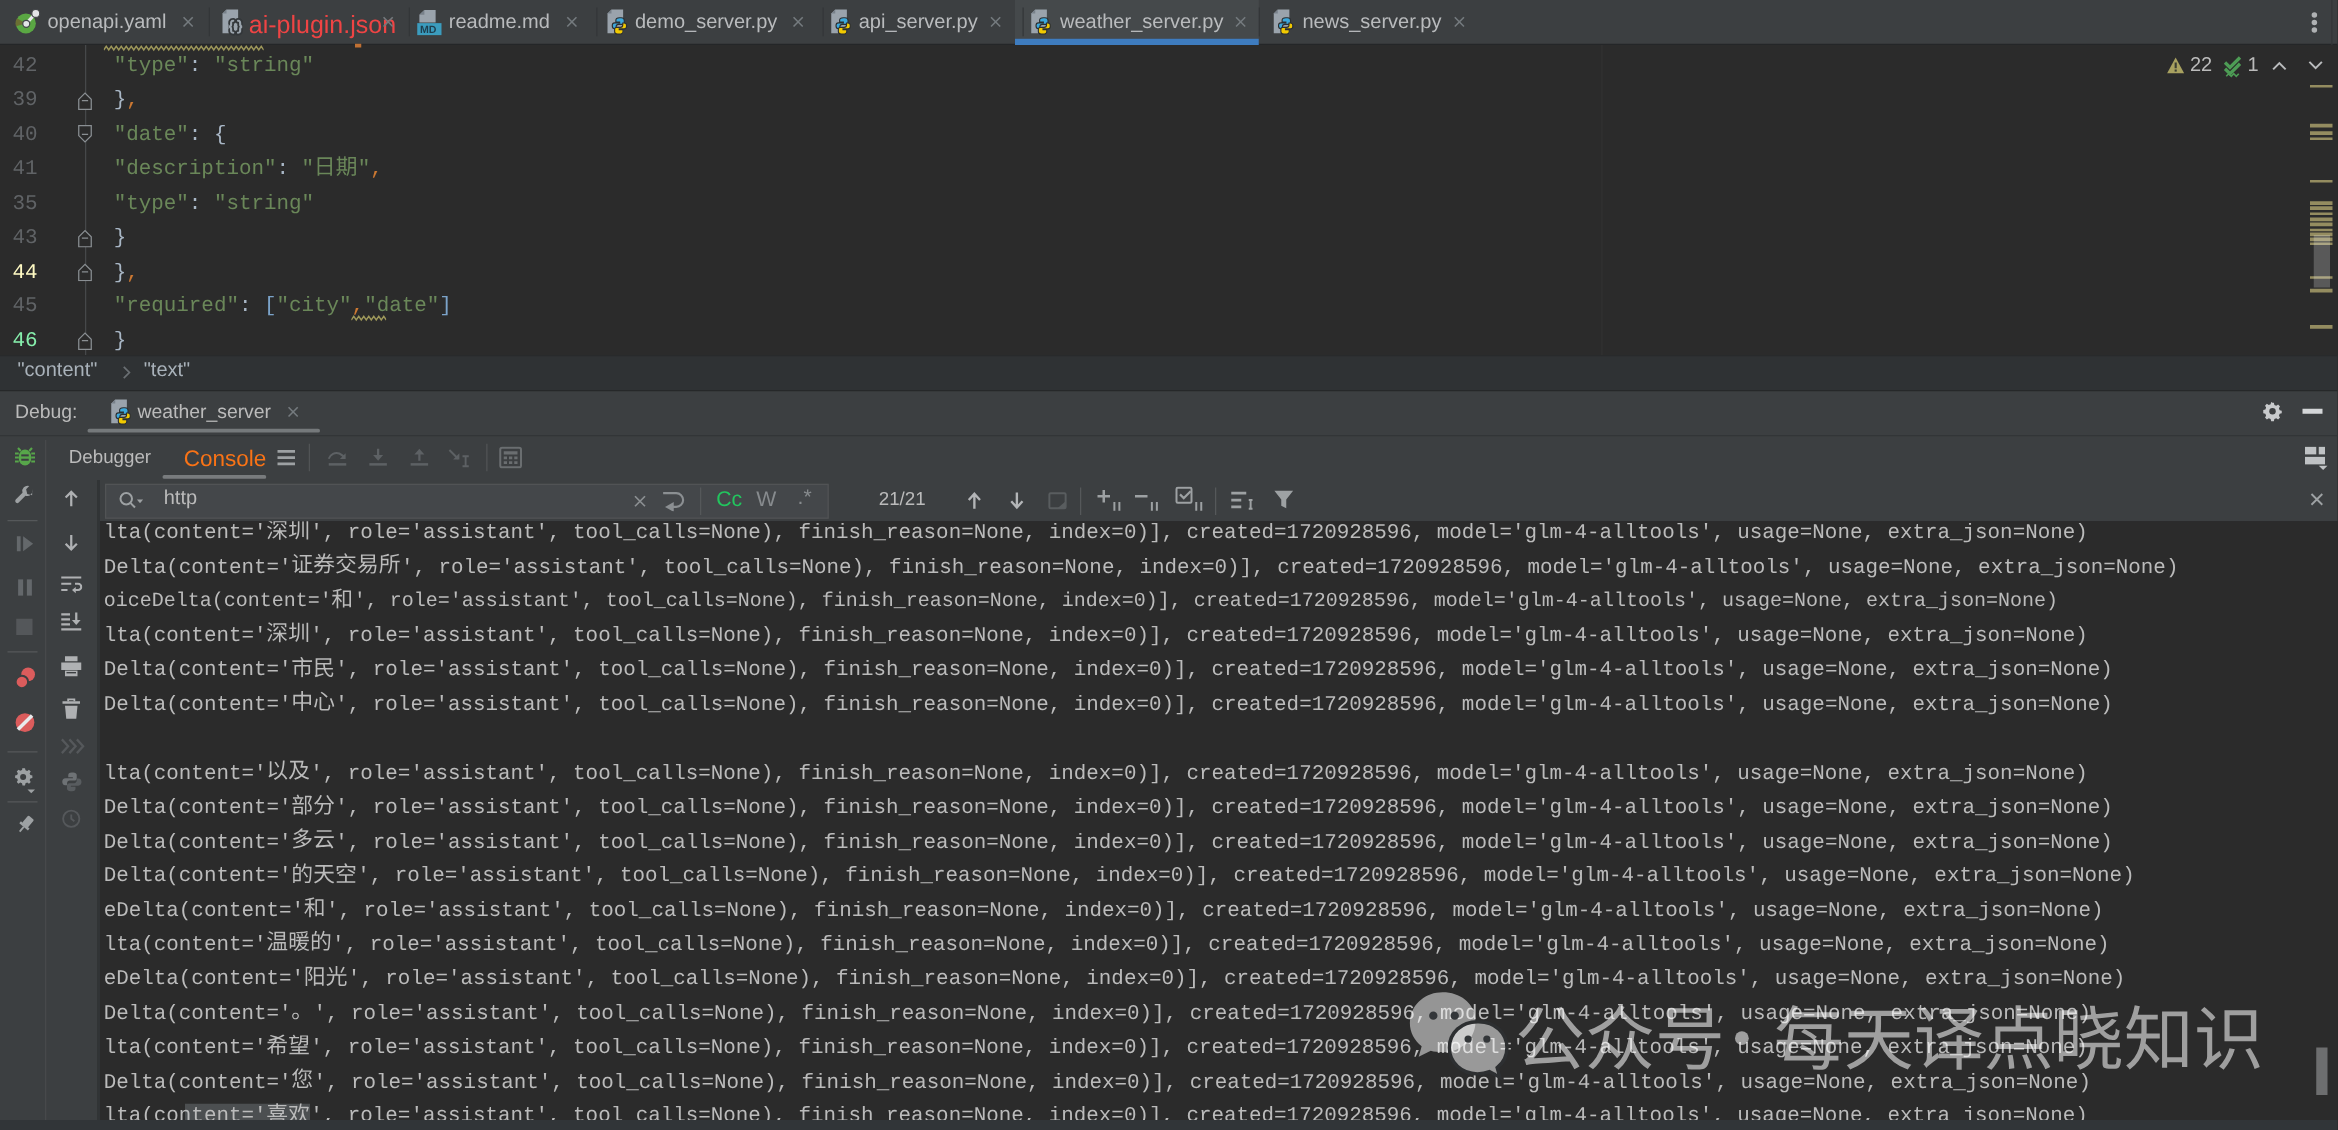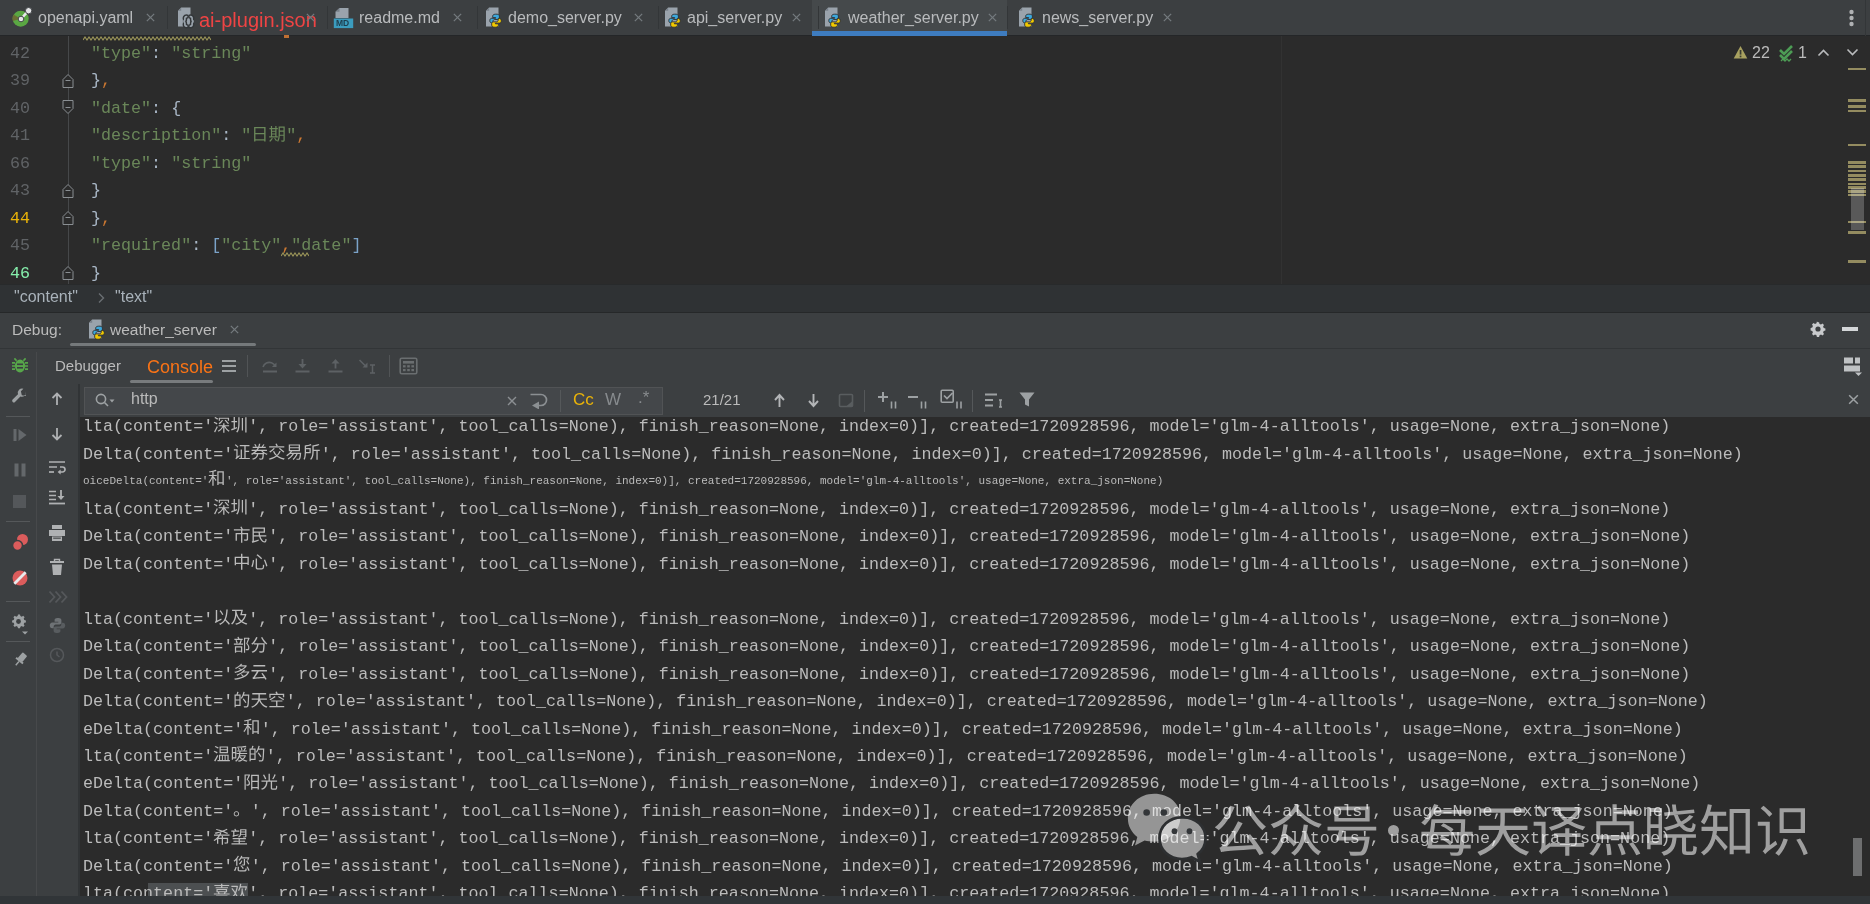--- a/index.html
+++ b/index.html
@@ -164,25 +164,25 @@
 <div class="ab mono" style="left:91px;top:67.0px;font-size:16.7px;line-height:27.5px;color:#a9b7c6"><span style="color:#a9b7c6">}</span><span style="color:#cc7832">,</span></div>
 <div class="ab mono" style="left:0;top:94.5px;width:30px;text-align:right;font-size:16.7px;line-height:27.5px;color:#606366">40</div>
 <div class="ab mono" style="left:91px;top:94.5px;font-size:16.7px;line-height:27.5px;color:#a9b7c6"><span style="color:#6a8759">"date"</span><span style="color:#a9b7c6">: </span><span style="color:#a9b7c6">{</span></div>
 <div class="ab mono" style="left:0;top:122.0px;width:30px;text-align:right;font-size:16.7px;line-height:27.5px;color:#606366">41</div>
 <div class="ab mono" style="left:91px;top:122.0px;font-size:16.7px;line-height:27.5px;color:#a9b7c6"><span style="color:#6a8759">"description"</span><span style="color:#a9b7c6">: </span><span style="color:#6a8759">"</span><svg width="35.0" height="17.5" viewBox="0 -880 2000 1000" style="vertical-align:-2.10px" fill="#6a8759">
       <g transform="scale(1,-1)">
         <use href="#g31" x="0"></use>
         <use href="#g32" x="1000"></use>
       </g>
     </svg><span style="color:#6a8759">"</span><span style="color:#cc7832">,</span></div>
-<div class="ab mono" style="left:0;top:149.5px;width:30px;text-align:right;font-size:16.7px;line-height:27.5px;color:#606366">66</div>
+<div class="ab mono" style="left:0;top:149.5px;width:30px;text-align:right;font-size:16.7px;line-height:27.5px;color:#606366">35</div>
 <div class="ab mono" style="left:91px;top:149.5px;font-size:16.7px;line-height:27.5px;color:#a9b7c6"><span style="color:#6a8759">"type"</span><span style="color:#a9b7c6">: </span><span style="color:#6a8759">"string"</span></div>
 <div class="ab mono" style="left:0;top:177.0px;width:30px;text-align:right;font-size:16.7px;line-height:27.5px;color:#606366">43</div>
 <div class="ab mono" style="left:91px;top:177.0px;font-size:16.7px;line-height:27.5px;color:#a9b7c6"><span style="color:#a9b7c6">}</span></div>
-<div class="ab mono" style="left:0;top:204.5px;width:30px;text-align:right;font-size:16.7px;line-height:27.5px;color:#eab308">44</div>
+<div class="ab mono" style="left:0;top:204.5px;width:30px;text-align:right;font-size:16.7px;line-height:27.5px;color:#fef9c3">44</div>
 <div class="ab mono" style="left:91px;top:204.5px;font-size:16.7px;line-height:27.5px;color:#a9b7c6"><span style="color:#a9b7c6">}</span><span style="color:#cc7832">,</span></div>
 <div class="ab mono" style="left:0;top:232.0px;width:30px;text-align:right;font-size:16.7px;line-height:27.5px;color:#606366">45</div>
 <div class="ab mono" style="left:91px;top:232.0px;font-size:16.7px;line-height:27.5px;color:#a9b7c6"><span style="color:#6a8759">"required"</span><span style="color:#a9b7c6">: </span><span style="color:#7ba3c9">[</span><span style="color:#6a8759">"city"</span><span style="color:#cc7832">,</span><span style="color:#6a8759">"date"</span><span style="color:#7ba3c9">]</span></div>
 <div class="ab mono" style="left:0;top:259.5px;width:30px;text-align:right;font-size:16.7px;line-height:27.5px;color:#86efac">46</div>
 <div class="ab mono" style="left:91px;top:259.5px;font-size:16.7px;line-height:27.5px;color:#a9b7c6"><span style="color:#a9b7c6">}</span></div>
 <svg class="ab" style="left:61px;top:73px" width="14" height="15" viewBox="0 0 14 15">
 <path d="M2 6.5L7 1.5L12 6.5V14.5H2Z" fill="#2b2b2b" stroke="#8a8f93" stroke-width="1"></path>
 <path d="M4.5 7.5h5" stroke="#8a8f93" stroke-width="1"></path>
   </svg>
 <svg class="ab" style="left:61px;top:100px" width="14" height="15" viewBox="0 0 14 15">
@@ -417,21 +417,21 @@
   </svg>
 <div class="ab" style="left:131px;top:390px;font-size:16px;color:#bbbbbb">http</div>
 <svg class="ab" style="left:506px;top:395px" width="12" height="12" viewBox="0 0 12 12">
 <path d="M2 2L10 10M10 2L2 10" stroke="#8b8f92" stroke-width="1.4" fill="none"></path>
   </svg>
 <svg class="ab" style="left:529px;top:391px" width="20" height="18" viewBox="0 0 20 18">
 <path d="M1.5 3.5h10.5a5.5 5.5 0 010 11H9" stroke="#8b8f92" stroke-width="1.7" fill="none"></path>
 <path d="M10 10.5v8L3 14.5z" fill="#8b8f92"></path>
   </svg>
 <div class="ab" style="left:560px;top:390px;width:1px;height:22px;background:#55585a"></div>
-<div class="ab" style="left:573px;top:390px;font-size:17px;color:#eab308">Cc</div>
+<div class="ab" style="left:573px;top:390px;font-size:17px;color:#22c55e">Cc</div>
 <div class="ab" style="left:605px;top:390px;font-size:17px;color:#878b8e">W</div>
 <div class="ab" style="left:638px;top:388px;font-size:17px;color:#878b8e">.*</div>
 <div class="ab" style="left:703px;top:391px;font-size:15px;color:#bbbbbb">21/21</div>
 <svg class="ab" style="left:771px;top:392px" width="17" height="17" viewBox="0 0 17 17">
 <path d="M8.5 15V3.5M4 8L8.5 3 13 8" stroke="#b3b5b7" stroke-width="1.9" fill="none"></path>
   </svg>
 <svg class="ab" style="left:805px;top:392px" width="17" height="17" viewBox="0 0 17 17">
 <path d="M8.5 2v11.5M4 9L8.5 14 13 9" stroke="#b3b5b7" stroke-width="1.9" fill="none"></path>
   </svg>
 <svg class="ab" style="left:838px;top:393px" width="17" height="16" viewBox="0 0 17 16">
@@ -474,21 +474,21 @@
       </svg>', role='assistant', tool_calls=None), finish_reason=None, index=0)], created=1720928596, model='glm-4-alltools', usage=None, extra_json=None)</div>
     <div class="ab mono" style="left:3px;top:23.8px;font-size:16.7px;line-height:27.47px;color:#bbbbbb">Delta(content='<svg width="87.5" height="17.5" viewBox="0 -880 5000 1000" style="vertical-align:-2.10px" fill="#bbbbbb">
         <g transform="scale(1,-1)">
           <use href="#g2" x="0"></use>
           <use href="#g3" x="1000"></use>
           <use href="#g4" x="2000"></use>
           <use href="#g5" x="3000"></use>
           <use href="#g6" x="4000"></use>
         </g>
       </svg>', role='assistant', tool_calls=None), finish_reason=None, index=0)], created=1720928596, model='glm-4-alltools', usage=None, extra_json=None)</div>
-    <div class="ab mono" style="left:3px;top:51.2px;font-size:11px;line-height:27.47px;color:#bbbbbb">oiceDelta(content='<svg width="17.5" height="17.5" viewBox="0 -880 1000 1000" style="vertical-align:-2.10px" fill="#bbbbbb">
+    <div class="ab mono" style="left:3px;top:51.2px;font-size:16px;line-height:27.47px;color:#bbbbbb">oiceDelta(content='<svg width="17.5" height="17.5" viewBox="0 -880 1000 1000" style="vertical-align:-2.10px" fill="#bbbbbb">
         <g transform="scale(1,-1)">
           <use href="#g7" x="0"></use>
         </g>
       </svg>', role='assistant', tool_calls=None), finish_reason=None, index=0)], created=1720928596, model='glm-4-alltools', usage=None, extra_json=None)</div>
     <div class="ab mono" style="left:3px;top:78.7px;font-size:16.7px;line-height:27.47px;color:#bbbbbb">lta(content='<svg width="35.0" height="17.5" viewBox="0 -880 2000 1000" style="vertical-align:-2.10px" fill="#bbbbbb">
         <g transform="scale(1,-1)">
           <use href="#g0" x="0"></use>
           <use href="#g1" x="1000"></use>
         </g>
       </svg>', role='assistant', tool_calls=None), finish_reason=None, index=0)], created=1720928596, model='glm-4-alltools', usage=None, extra_json=None)</div>

